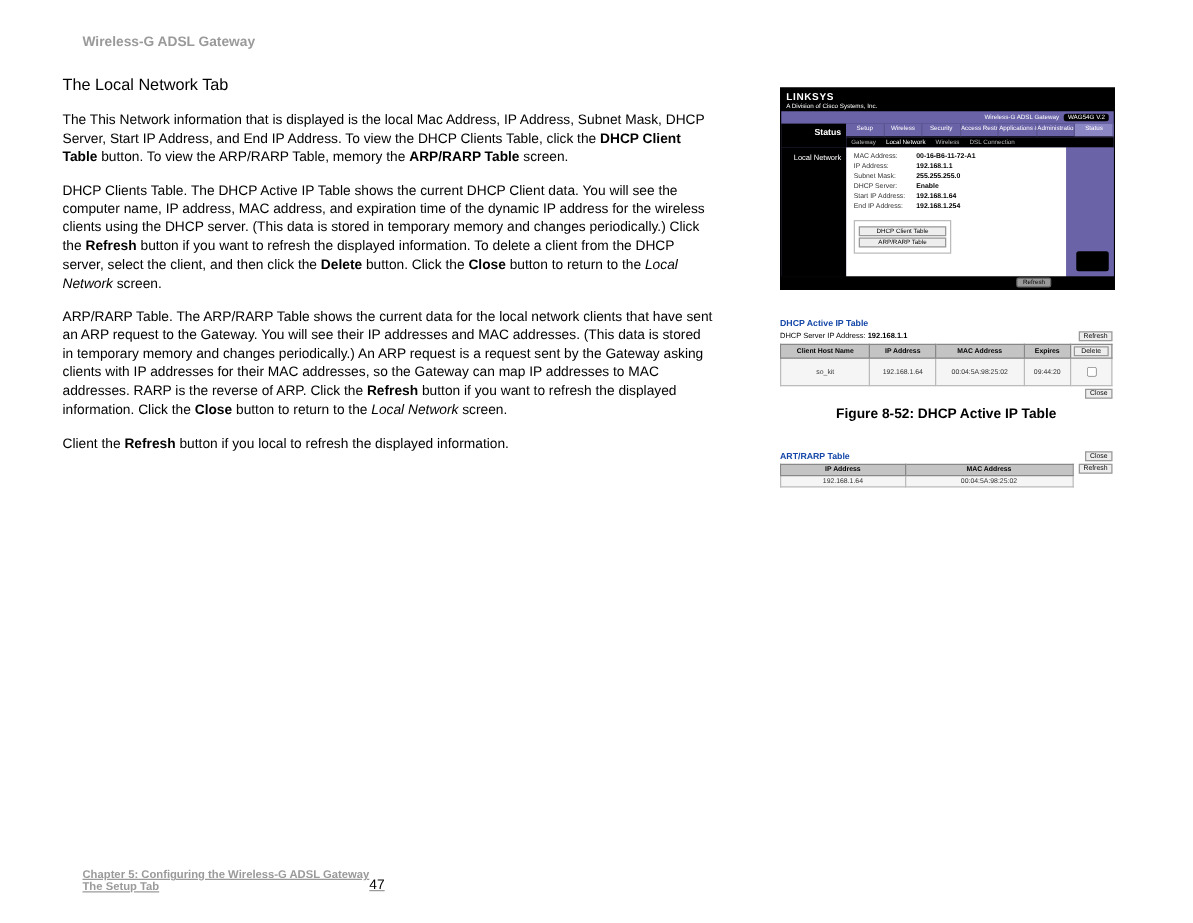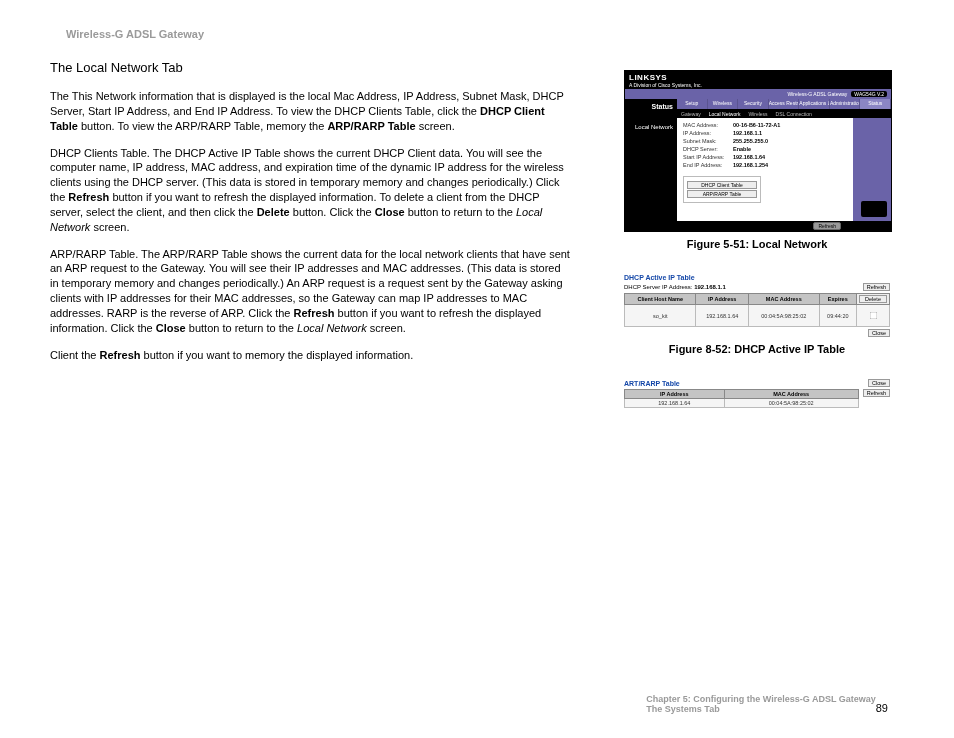--- a/index.html
+++ b/index.html
@@ -210,24 +210,25 @@
   .fig52 { margin-top: 24px; }
   .fig53 { margin-top: 24px; }
 
   
   .footer {
     position: absolute;
     left: 66px;
     bottom: 24px;
     width: 822px;
     display: flex;
-    justify-content: flex-end;
+    justify-content: flex-start;
     align-items: flex-end;
     font-size: 9px;
     color: #9a9a9a;
+    text-decoration: underline;
   }
   .footer .left b { font-weight: bold; }
   .footer .page-num { color:#000; font-size:11px;}
 </style>
 </head>
 <body>
 <div class="page">
 
 <div class="header-strip">Wireless-G ADSL Gateway</div>
 
@@ -240,21 +241,21 @@
 
   <p class="para">
     <span>DHCP Clients Table. The DHCP Active IP Table shows the current DHCP Client data. You will see the computer name, IP address, MAC address, and expiration time of the dynamic IP address for the wireless clients using the DHCP server. (This data is stored in temporary memory and changes periodically.) Click the </span><b>Refresh</b><span> button if you want to refresh the displayed information. To delete a client from the DHCP server, select the client, and then click the </span><b>Delete</b><span> button. Click the </span><b>Close</b><span> button to return to the </span><i>Local Network</i><span> screen.</span>
   </p>
 
   <p class="para">
     <span>ARP/RARP Table. The ARP/RARP Table shows the current data for the local network clients that have sent an ARP request to the Gateway. You will see their IP addresses and MAC addresses. (This data is stored in temporary memory and changes periodically.) An ARP request is a request sent by the Gateway asking clients with IP addresses for their MAC addresses, so the Gateway can map IP addresses to MAC addresses. RARP is the reverse of ARP. Click the </span><b>Refresh</b><span> button if you want to refresh the displayed information. Click the </span><b>Close</b><span> button to return to the </span><i>Local Network</i><span> screen.</span>
   </p>
 
   <p class="para">
-    <span>Client the </span><b>Refresh</b><span> button if you want to memory the displayed information.</span>
+    <span>Client the </span><b>Refresh</b><span> button if you local to refresh the displayed information.</span>
   </p>
 </div>
 
 <div class="right-col">
 
   <div class="linksys-panel">
     <div class="lp-top">
       <div>
         <div class="brand">LINKSYS</div>
         <small>A Division of Cisco Systems, Inc.</small>
@@ -317,21 +318,20 @@
         </div>
       </div>
       <div class="lp-body-right">
         <div class="lp-cisco"></div>
       </div>
     </div>
     <div class="lp-bottom">
       <button>Refresh</button>
     </div>
   </div>
-  <div class="fig-caption">Figure 5-51: Local Network</div>
 
   <div class="dhcp-panel fig52">
     <div class="dhcp-title">DHCP Active IP Table</div>
     <div class="dhcp-subrow">
       <span><span>DHCP Server IP Address:</span> <b>192.168.1.1</b></span>
       <button class="mini-btn">Refresh</button>
     </div>
     <table class="mini">
       <tbody>
             <tr>
@@ -374,18 +374,18 @@
           </table>
       <button class="mini-btn">Refresh</button>
     </div>
   </div>
 
 </div>
 
 <div class="footer">
   <div class="left">
     <b>Chapter 5: Configuring the Wireless-G ADSL Gateway</b><br>
-    <b>The Systems Tab</b>
+    <b>The Setup Tab</b>
   </div>
-  <div class="page-num">89</div>
+  <div class="page-num">47</div>
 </div>
 
 </div>
 
 </body></html>

